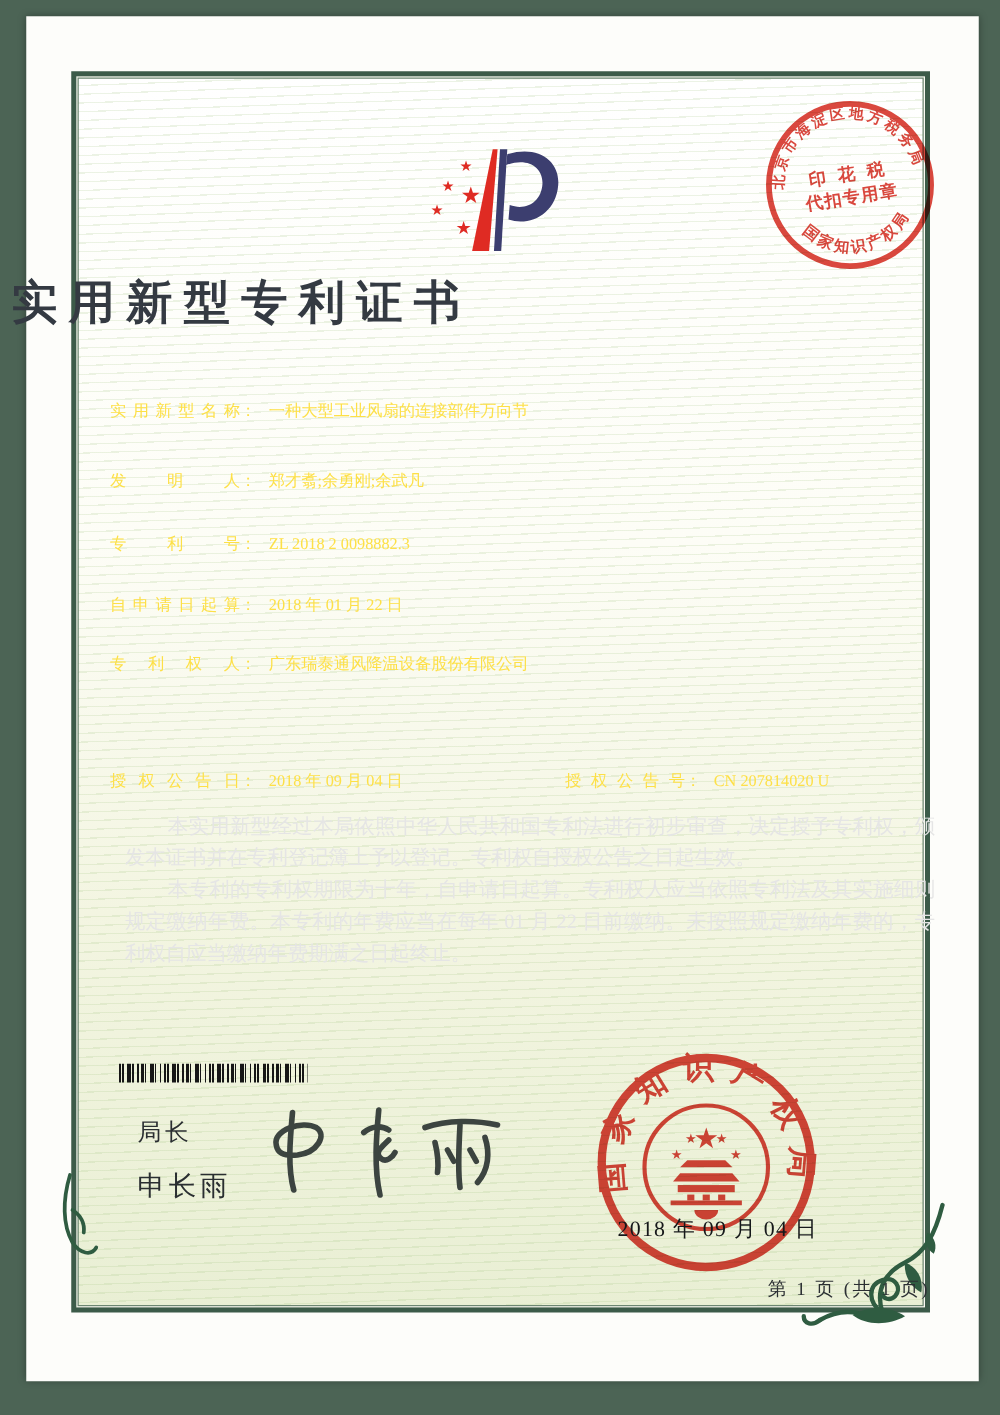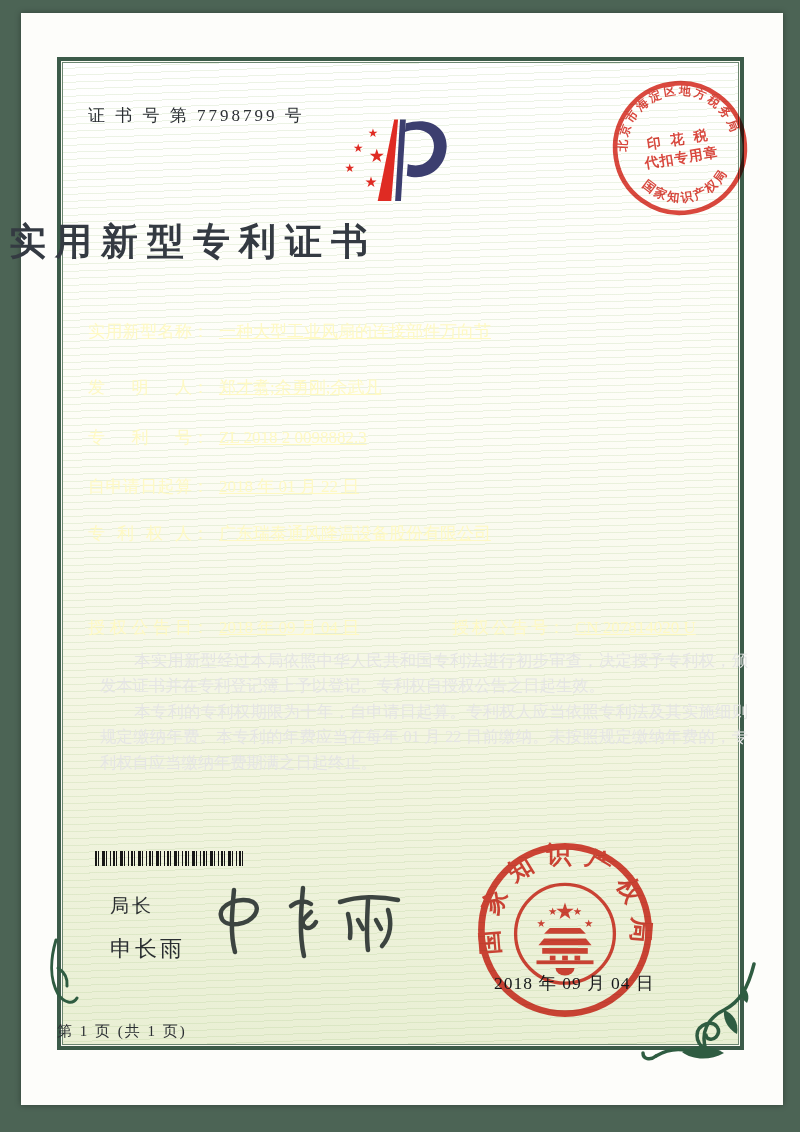--- a/index.html
+++ b/index.html
@@ -13,21 +13,21 @@
          border:4px solid #3c5b49;
          box-shadow:inset 0 0 0 1px #fbfbf3, inset 0 0 0 2px #6c8671;
          background:
            repeating-linear-gradient(178deg, rgba(160,195,128,.20) 0 1px, rgba(0,0,0,0) 1px 7px),
            linear-gradient(180deg,#ffffff 0%,#fdfdf6 38%,#f3f5e1 68%,#e9efd4 100%);}
   .cert-no{position:absolute;left:88px;top:104px;font-size:17px;letter-spacing:3px;color:#2b2f33;}
   .logo{position:absolute;left:337px;top:116px;width:126px;height:100px;}
   .title{position:absolute;left:0;top:217px;width:800px;font-size:37px;font-weight:600;
          letter-spacing:9px;text-indent:9px;color:#343a42;}
   
-  .field{position:absolute;left:88px;font-size:17px;white-space:nowrap;color:#fef9c3;text-decoration:underline;}
+  .field{position:absolute;left:88px;font-size:13px;white-space:nowrap;color:#fde047;}
   .f-label{display:inline-block;width:104px;text-align:justify;text-align-last:justify;}
   .f-label.narrow{width:96px;}
   .f-colon{display:inline-block;}
   .f-value{margin-left:10px;}
   .f1{top:320px}.f2{top:376px}.f3{top:426px}.f4{top:475px}.f5{top:522px}.f6{top:568px}.f7{top:616px}
   .f-auth-no{left:452px;top:616px;}
   
   .body-text{position:absolute;left:100px;top:648px;width:648px;font-size:16.3px;line-height:25.4px;
              text-align:justify;color:#e5e5e5;}
   .body-text p{margin:0;text-indent:2.1em;}
@@ -40,34 +40,33 @@
        #161616 11px 12px, rgba(0,0,0,0) 12px 15px,
        #161616 15px 16px, rgba(0,0,0,0) 16px 18px);}
   .director-title{position:absolute;left:110px;top:893px;font-size:19px;letter-spacing:3px;color:#2a2e31;}
   .director-name{position:absolute;left:110px;top:934px;font-size:22px;letter-spacing:3px;color:#2a2e31;}
   .signature{position:absolute;left:208px;top:876px;width:215px;height:92px;}
   
   .tax-stamp{position:absolute;left:610px;top:78px;width:140px;height:140px;transform:rotate(-9deg);
              mix-blend-mode:multiply;opacity:.92;}
   .main-seal{position:absolute;left:470px;top:835px;width:190px;height:190px;mix-blend-mode:multiply;opacity:.93;}
   .seal-date{position:absolute;left:494px;top:971px;font-size:17.5px;letter-spacing:1px;color:#15181a;z-index:5;}
-  .footer{position:absolute;left:57px;top:1022px;width:687px;text-align:left;font-size:15px;
+  .footer{position:absolute;left:57px;top:1022px;width:687px;text-align:right;font-size:15px;
           letter-spacing:2px;color:#2b2f33;}
   .flourish-br{position:absolute;left:638px;top:958px;width:120px;height:106px;}
   .flourish-bl{position:absolute;left:48px;top:938px;width:32px;height:72px;}
   svg{display:block}
 </style>
 </head>
 <body>
 
 <div class="page">
   <div class="paper"></div>
   <div class="frame"></div>
 
-  <div class="cert-no">证 书 号 第 7798799 号</div>
 
   <svg class="logo" viewBox="0 0 130 100" aria-hidden="true">
     <g fill="#df2b23" font-family="'DejaVu Sans',sans-serif" text-anchor="middle">
       <text x="37" y="20" font-size="12">★</text>
       <text x="22" y="36" font-size="12">★</text>
       <text x="41" y="46" font-size="19">★</text>
       <text x="13" y="56" font-size="12">★</text>
       <text x="35" y="72" font-size="15">★</text>
     </g>
     <polygon points="59,2 63,2 56,86 42,86" fill="#df2b23"></polygon>

